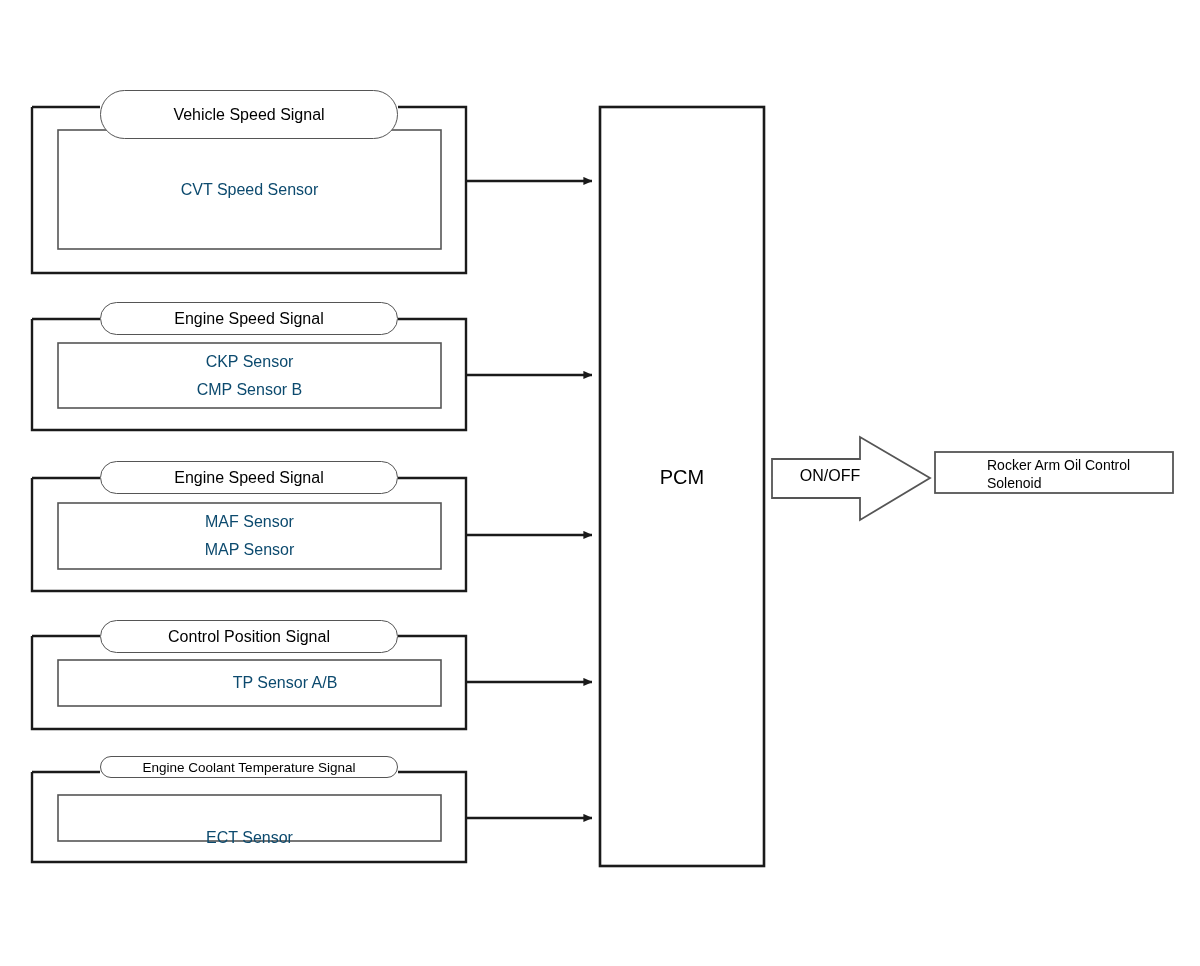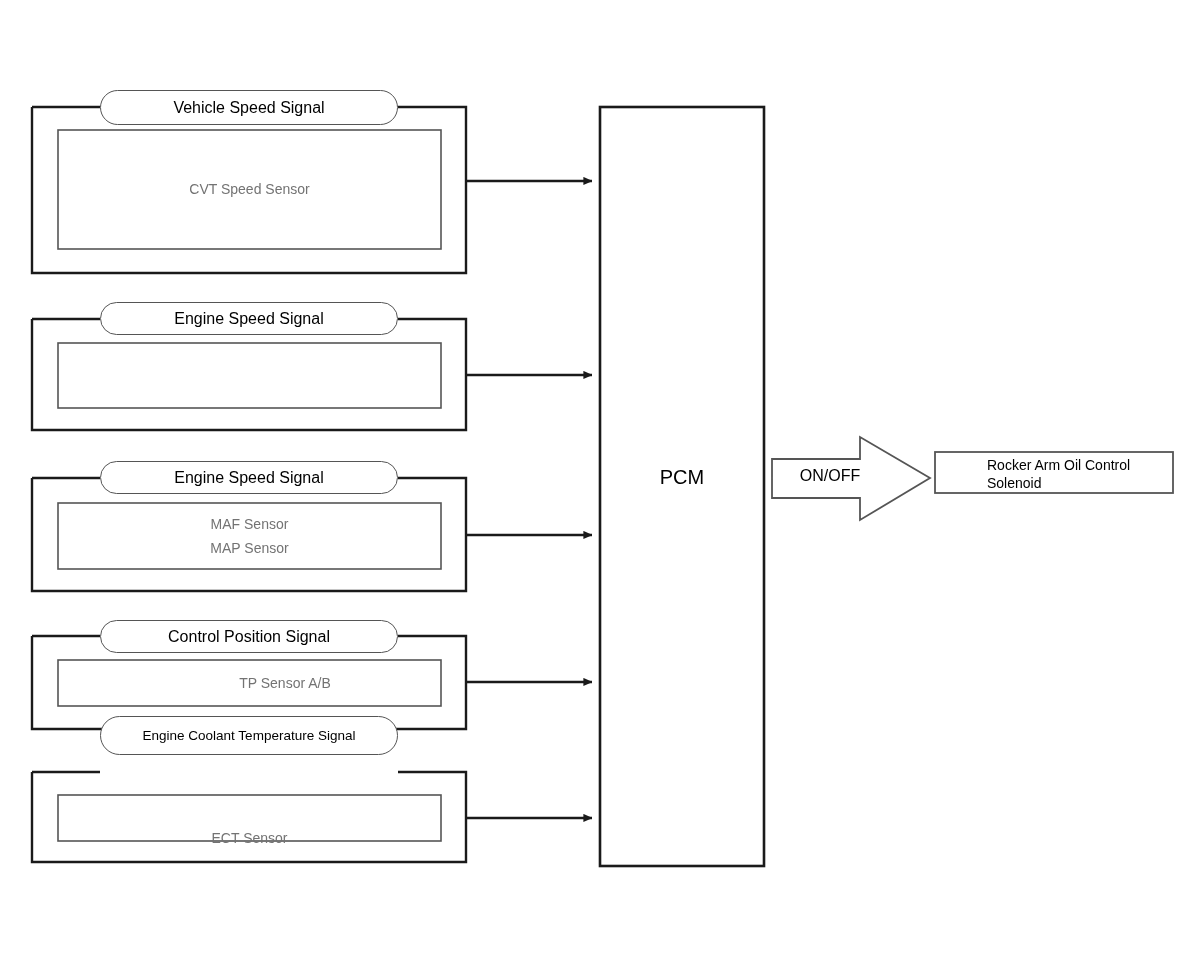--- a/index.html
+++ b/index.html
@@ -50,23 +50,23 @@
   }
   .pill.small { font-size: 13.5px; }
 
   .inner-text {
     position: absolute;
     display: flex;
     flex-direction: column;
     align-items: center;
     justify-content: center;
     box-sizing: border-box;
-    font-size: 14px;
+    font-size: 16px;
     line-height: 1.75;
-    color: #737373;
+    color: #0c4a6e;
     text-align: center;
   }
 
   .pcm-text {
     position: absolute;
     font-size: 20px;
     color: #000000;
     text-align: center;
   }
 
@@ -132,44 +132,48 @@
 
     <rect x="600" y="107" width="164" height="759" fill="#ffffff" stroke="#1a1a1a" stroke-width="2.6"></rect>
 
     <path d="M772,459 L860,459 L860,437 L930,478 L860,520 L860,498 L772,498 Z" fill="#ffffff" stroke="#555555" stroke-width="1.8" stroke-linejoin="miter"></path>
 
     <rect x="935" y="452" width="238" height="41" fill="#ffffff" stroke="#555555" stroke-width="1.8"></rect>
   </svg>
 
   <div class="label-layer">
 
-    <div class="pill" style="left:100px; top:90px; width:298px; height:35px;">
+    <div class="pill" style="left:100px; top:90px; width:298px; height:49px;">
       <span>Vehicle Speed Signal</span>
     </div>
 
     <div class="pill" style="left:100px; top:302px; width:298px; height:33px;">
       <span>Engine Speed Signal</span>
     </div>
 
     <div class="pill" style="left:100px; top:461px; width:298px; height:33px;">
       <span>Engine Speed Signal</span>
     </div>
 
     <div class="pill" style="left:100px; top:620px; width:298px; height:33px;">
       <span>Control Position Signal</span>
     </div>
 
-    <div class="pill small" style="left:100px; top:716px; width:298px; height:39px;">
+    <div class="pill small" style="left:100px; top:756px; width:298px; height:22px;">
       <span>Engine Coolant Temperature Signal</span>
     </div>
 
     <div class="inner-text" style="left:58px; top:130px; width:383px; height:119px;">
       <span>CVT Speed Sensor</span>
     </div>
 
+    <div class="inner-text" style="left:58px; top:343px; width:383px; height:65px;">
+      <span>CKP Sensor</span>
+      <span>CMP Sensor B</span>
+    </div>
 
     <div class="inner-text" style="left:58px; top:503px; width:383px; height:66px;">
       <span>MAF Sensor</span>
       <span>MAP Sensor</span>
     </div>
 
     <div class="inner-text" style="left:58px; top:660px; width:454px; height:46px;text-align:right;">
       <span>TP Sensor A/B</span>
     </div>
 

